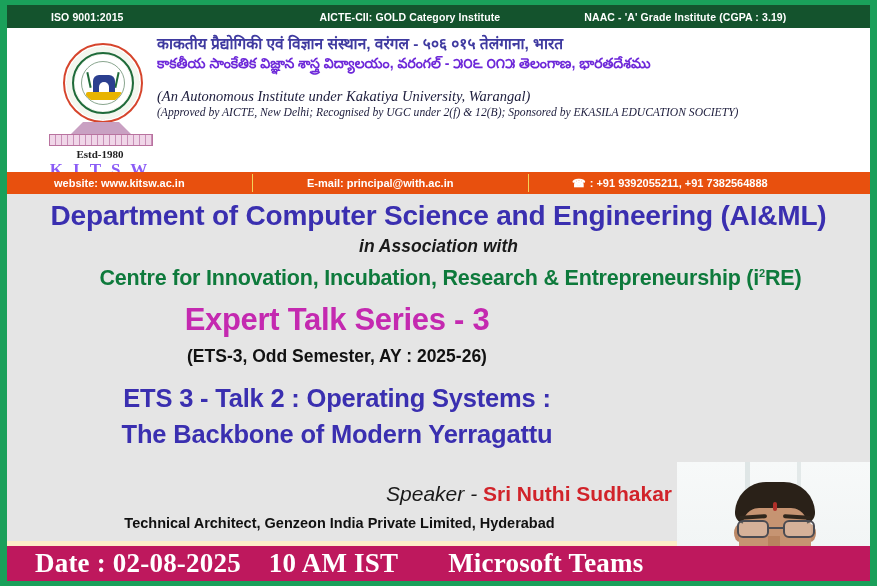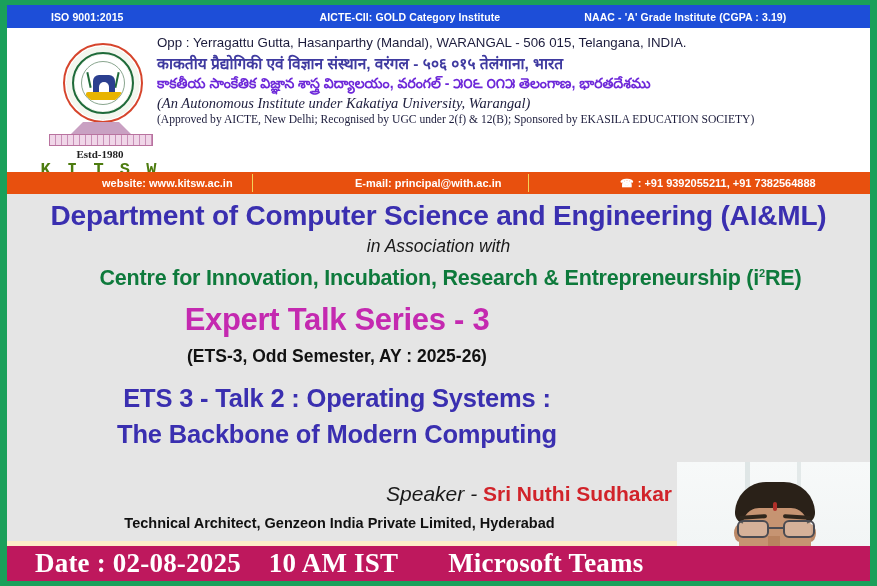--- a/index.html
+++ b/index.html
@@ -27,21 +27,21 @@
     border-bottom: 5px solid #1aa05a;
     overflow: hidden;
   }
 
   
   #accred-bar {
     position: absolute;
     left: 0; top: 0;
     width: 863px;
     height: 23px;
-    background: #1d4ed8;
+    background: #14532d;
     color: #ffffff;
     display: flex;
     align-items: center;
     font-size: 10.5px;
     font-weight: 600;
     letter-spacing: .1px;
   }
   #accred-bar .cell { white-space: nowrap; }
   #accred-bar .c1 { margin-left: 44px; }
   #accred-bar .c2 { margin-left: 196px; }
@@ -148,25 +148,25 @@
     font-family: "Liberation Serif", serif;
     font-size: 11px;
     font-weight: bold;
     color: #222222;
   }
   #kitsw {
     position: absolute;
     left: 0; top: 120px;
     width: 122px;
     text-align: center;
-    font-family: Liberation Mono, monospace;
+    font-family: Liberation Serif, serif;
     font-size: 17px;
     font-weight: bold;
     letter-spacing: 3px;
-    color: #4d7c0f;
+    color: #8b5cf6;
   }
 
   
   #inst-lines {
     position: absolute;
     left: 150px; top: 4px;
     width: 710px;
   }
   #inst-name {
     font-family: "Liberation Serif", serif;
@@ -201,25 +201,26 @@
     color: #6d28d9;
     line-height: 19px;
     white-space: nowrap;
   }
   #inst-auto {
     font-family: "Liberation Serif", serif;
     font-style: italic;
     font-size: 14.5px;
     color: #1c1c3c;
     line-height: 18px;
-    margin-top: 1px;
+    margin-top: 14px;
     white-space: nowrap;
   }
   #inst-approved {
     font-family: "Liberation Serif", serif;
+    font-style: italic;
     font-size: 11.6px;
     color: #1c1c3c;
     line-height: 15px;
     white-space: nowrap;
   }
 
   
   #contact-bar {
     position: absolute;
     left: 0; top: 167px;
@@ -236,21 +237,20 @@
     width: 1px; height: 18px;
     background: #f2d25a;
   }
   #contact-bar .cdiv.d1 { left: 245px; }
   #contact-bar .cdiv.d2 { left: 521px; }
   #contact-bar .c {
     position: absolute;
     top: 0; height: 22px;
     display: flex; align-items: center;
     white-space: nowrap;
-    margin-left: 48px;
   }
   #contact-bar .c.web   { left: 47px; }
   #contact-bar .c.mail  { left: 300px; }
   #contact-bar .c.phone { left: 565px; }
   .phone-glyph {
     display: inline-block;
     margin-right: 4px;
     font-size: 11px;
   }
 
@@ -276,21 +276,21 @@
     transform: scaleX(1.02);
   }
   #assoc {
     position: absolute;
     left: 0; top: 42px;
     width: 863px;
     text-align: center;
     font-family: "Liberation Sans", sans-serif;
     font-style: italic;
     font-size: 17.5px;
-    font-weight: normal;
+    font-weight: bold;
     color: #1a1a1a;
   }
   #centre-line {
     position: absolute;
     left: 12px; top: 72px;
     width: 863px;
     text-align: center;
     font-family: "Liberation Sans", sans-serif;
     font-size: 21.5px;
     font-weight: bold;
@@ -558,21 +558,20 @@
       </div>
       <div id="pedestal">
         <div class="ped-top"></div>
         <div class="ped-base"></div>
       </div>
       <div id="estd">Estd-1980</div>
       <div id="kitsw">K I T S W</div>
     </div>
 
     <div id="inst-lines">
-      <div id="inst-addr">Opp : Yerragattu Gutta, Hasanparthy (Mandal), WARANGAL - 506 015, Telangana, INDIA.</div>
       <div id="inst-hindi">काकतीय प्रैद्योगिकी एवं विज्ञान संस्थान, वरंगल - ५०६ ०१५ तेलंगाना, भारत</div>
       <div id="inst-telugu">కాకతీయ సాంకేతిక విజ్ఞాన శాస్త్ర విద్యాలయం, వరంగల్ - ౫౦౬ ౦౧౫ తెలంగాణ, భారతదేశము</div>
       <div id="inst-auto">(An Autonomous Institute under Kakatiya University, Warangal)</div>
       <div id="inst-approved">(Approved by AICTE, New Delhi; Recognised by UGC under 2(f) &amp; 12(B); Sponsored by EKASILA EDUCATION SOCIETY)</div>
     </div>
   </div>
 
   <div id="contact-bar">
     <span class="cdiv d1"></span>
     <span class="cdiv d2"></span>
@@ -590,21 +589,21 @@
     <div id="assoc">in Association with</div>
 
     <div id="centre-line">
       <span>Centre for Innovation, Incubation, Research &amp; Entrepreneurship (i</span><sup>2</sup><span>RE)</span>
     </div>
 
     <div id="series-title">Expert Talk Series - 3</div>
     <div id="series-sub">(ETS-3, Odd Semester, AY : 2025-26)</div>
 
     <div id="talk-l1">ETS 3 - Talk 2 : Operating Systems :</div>
-    <div id="talk-l2">The Backbone of Modern Computing</div>
+    <div id="talk-l2">The Backbone of Modern Yerragattu</div>
 
     <div id="speaker-line">
       <span class="lbl">Speaker - </span><span class="nm">Sri Nuthi Sudhakar</span>
     </div>
     <div id="speaker-aff">Technical Architect, Genzeon India Private Limited, Hyderabad</div>
 
     <div id="photo">
       <div class="ph-bg"></div>
       <div class="ph-wallline"></div>
       <div class="ph-wallline2"></div>

